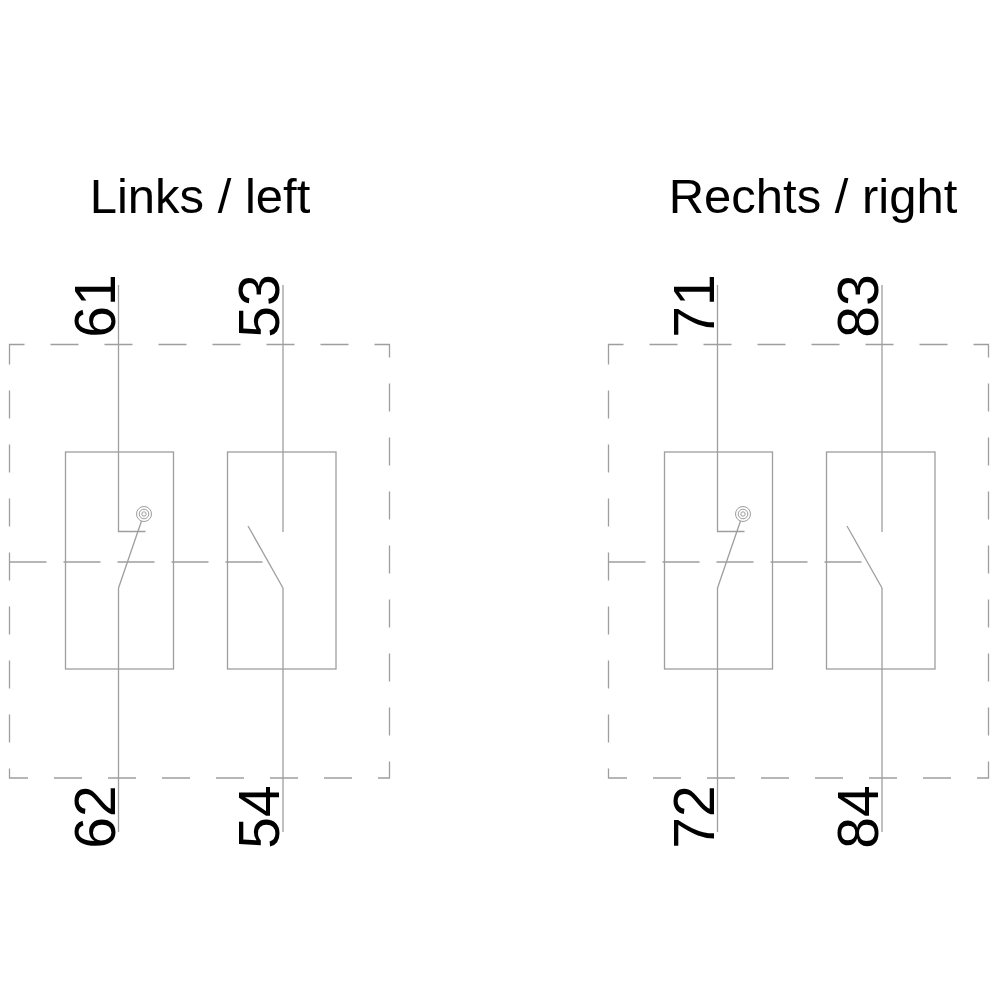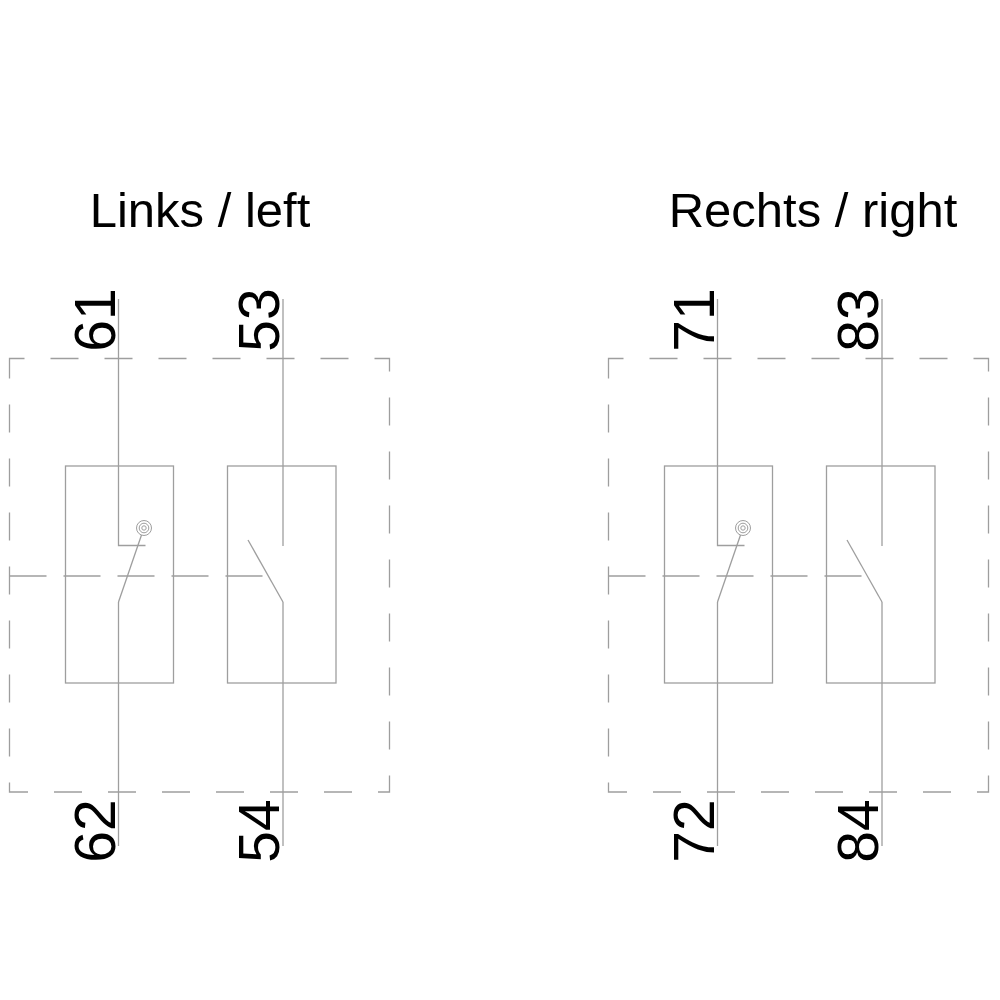--- a/index.html
+++ b/index.html
@@ -12,21 +12,21 @@
     width: 1000px;
     height: 1000px;
     background: var(--background);
     position: relative;
     overflow: hidden;
     font-family: "Liberation Sans", sans-serif;
   }
   .canvas { position: absolute; inset: 0; }
   .diagram {
     position: absolute;
-    top: 174px;
+    top: 160px;
     width: 400px;
     height: 700px;
   }
   .diagram.left  { left: 0px; }
   .diagram.right { left: 599px; }
   svg { display: block; color: var(--line); }
   .geom {
     stroke: currentColor;
     stroke-width: 1.3;
     fill: none;

